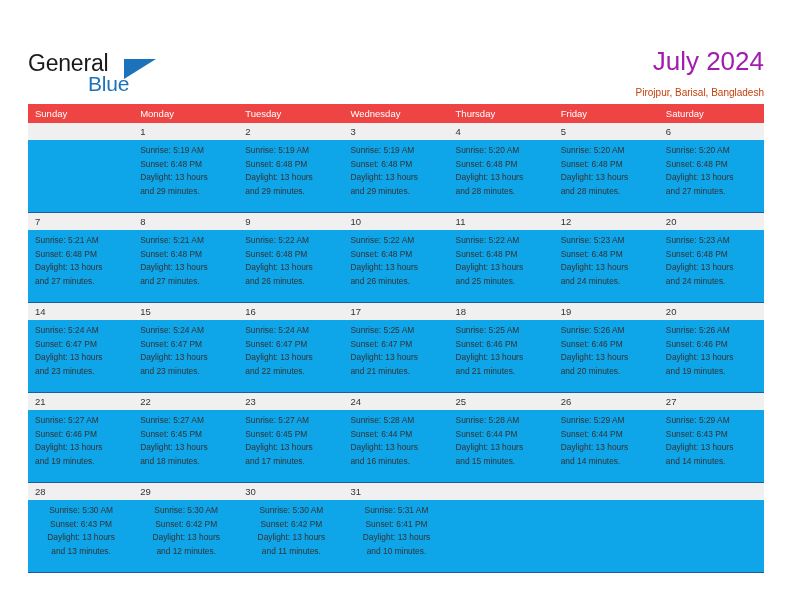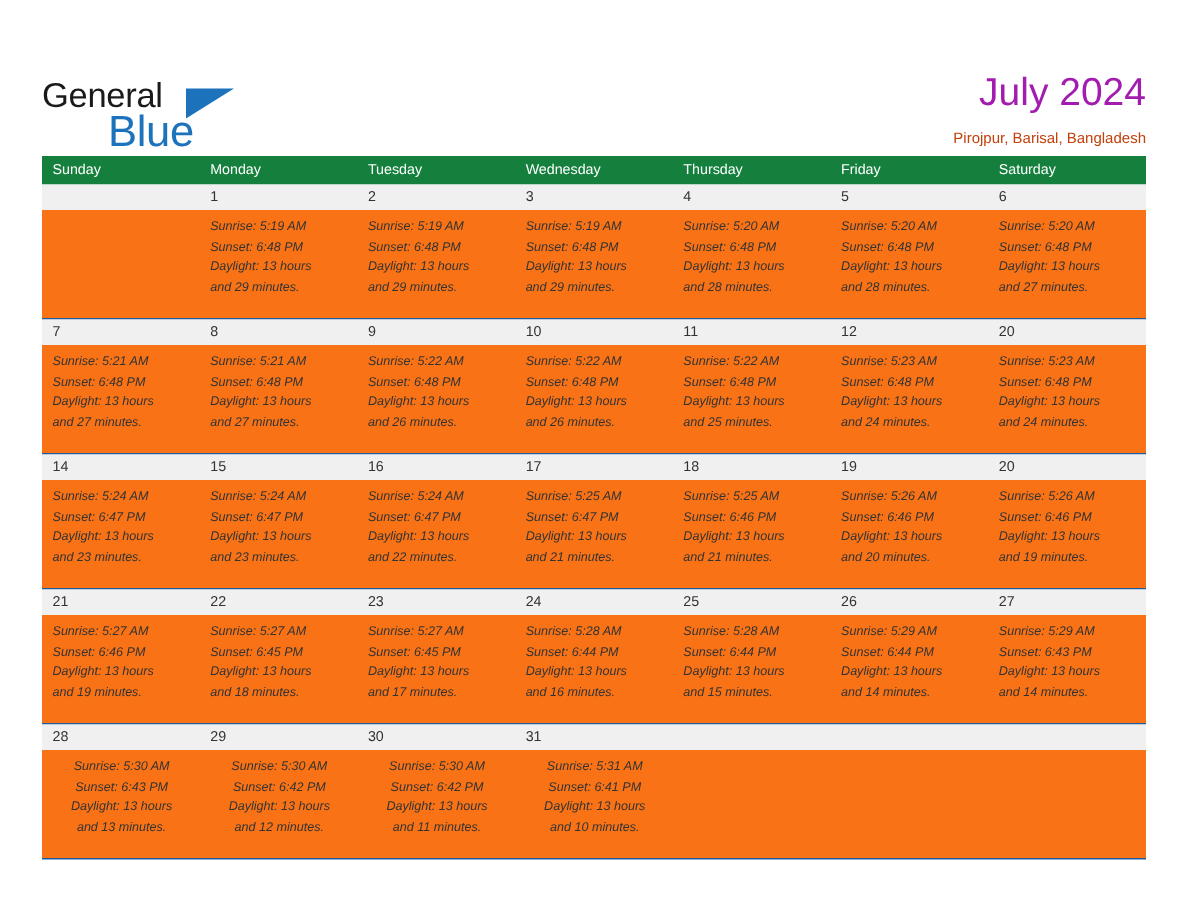--- a/index.html
+++ b/index.html
@@ -41,23 +41,23 @@
     position: absolute;
     left: 0;
     top: 0;
     font-size: 23px;
     letter-spacing: -0.2px;
     color: #1a1a1a;
     font-family: "Liberation Sans", sans-serif;
   }
   .logo-blue {
     position: absolute;
-    left: 44px;
+    left: 60px;
     top: 22px;
-    font-size: 29px;
+    font-size: 21px;
     letter-spacing: -0.2px;
     color: #1c73bb;
     font-family: "Liberation Sans", sans-serif;
   }
   .logo-tri {
     position: absolute;
     left: 96px;
     top: 9px;
     width: 0;
     height: 0;
@@ -87,21 +87,21 @@
 
   
   .calendar {
     position: absolute;
     left: 28px;
     top: 104px;
     width: 736px;
   }
   .weekday-header {
     display: flex;
-    background: #15803d;
+    background: #ef4444;
     height: 19px;
   }
   .weekday-cell {
     flex: 1 1 0;
     color: #ffffff;
     font-size: 9.5px;
     line-height: 19px;
     padding-left: 7px;
     box-sizing: border-box;
     white-space: nowrap;
@@ -122,23 +122,22 @@
   .daynum-cell {
     flex: 1 1 0;
     font-size: 9.5px;
     line-height: 17px;
     color: #333333;
     padding-left: 7px;
     box-sizing: border-box;
   }
   .detail-band {
     display: flex;
-    background: #f97316;
+    background: #0ea5e9;
     height: 72px;
-    font-style: italic;
   }
   .detail-cell {
     flex: 1 1 0;
     padding: 4px 6px 0 7px;
     box-sizing: border-box;
     font-size: 8.4px;
     line-height: 13.6px;
     color: #333333;
   }
   .detail-cell div {

